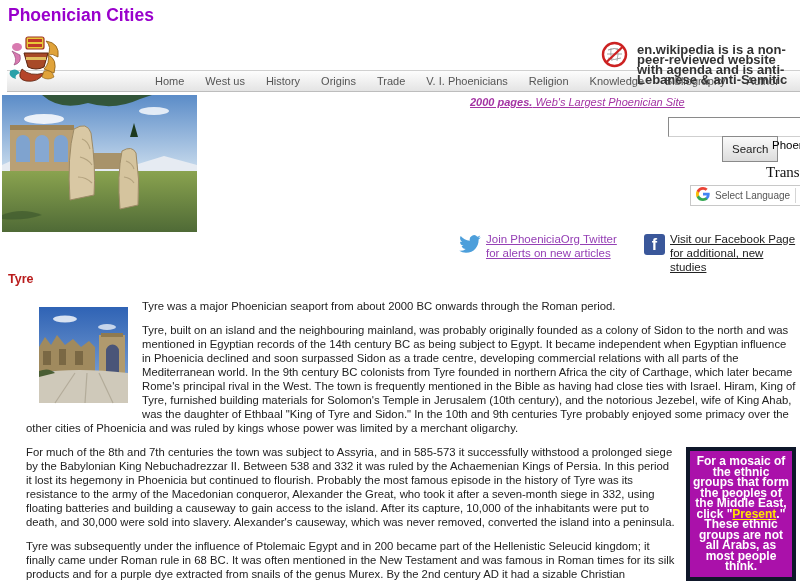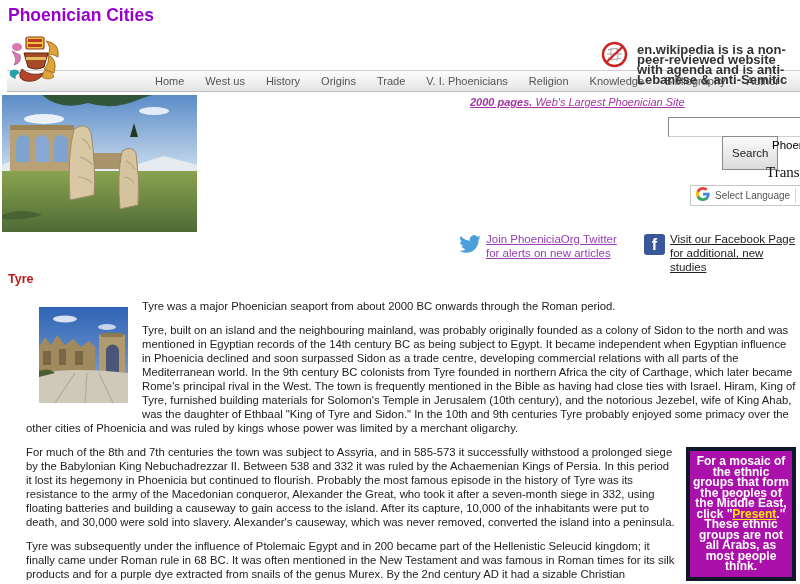--- a/index.html
+++ b/index.html
@@ -22,21 +22,21 @@
   .wiki-warning{position:absolute;left:637px;top:45px;width:160px;font-size:13px;
                 font-weight:bold;color:#333;line-height:10px;}
   
   .tagline{position:absolute;left:470px;top:96px;font-size:11px;color:#a333a3;
            font-style:italic;text-decoration:underline;cursor:pointer;}
   .tagline .tb{font-weight:bold;}
   
   .search-input{position:absolute;left:668px;top:117px;width:146px;height:16px;
                 border:1px solid #8a8a8a;border-bottom-color:#cfcfcf;border-right-color:#cfcfcf;
                 font-size:11px;padding:1px 3px;}
-  .search-btn{position:absolute;left:722px;top:136px;height:34px;font-size:11.5px;color:#222;
+  .search-btn{position:absolute;left:722px;top:136px;height:26px;font-size:11.5px;color:#222;
               background:linear-gradient(#fafafa,#dcdcdc);border:1px solid #8a8a8a;
               padding:1px 9px;cursor:pointer;font-family:"Liberation Sans",sans-serif;}
   .phoen{position:absolute;left:772px;top:139px;font-size:11.5px;color:#000;white-space:nowrap;}
   
   .transl{position:absolute;left:766px;top:164px;font-size:15px;color:#111;
           font-family:"Liberation Serif",serif;white-space:nowrap;}
   .gwidget{position:absolute;left:690px;top:185px;width:120px;height:21px;background:#fff;
            border:1px solid #c8c8c8;display:flex;align-items:center;box-sizing:border-box;
            padding-left:5px;cursor:pointer;}
   .gwidget .glabel{font-size:10px;color:#555;margin-left:5px;}

